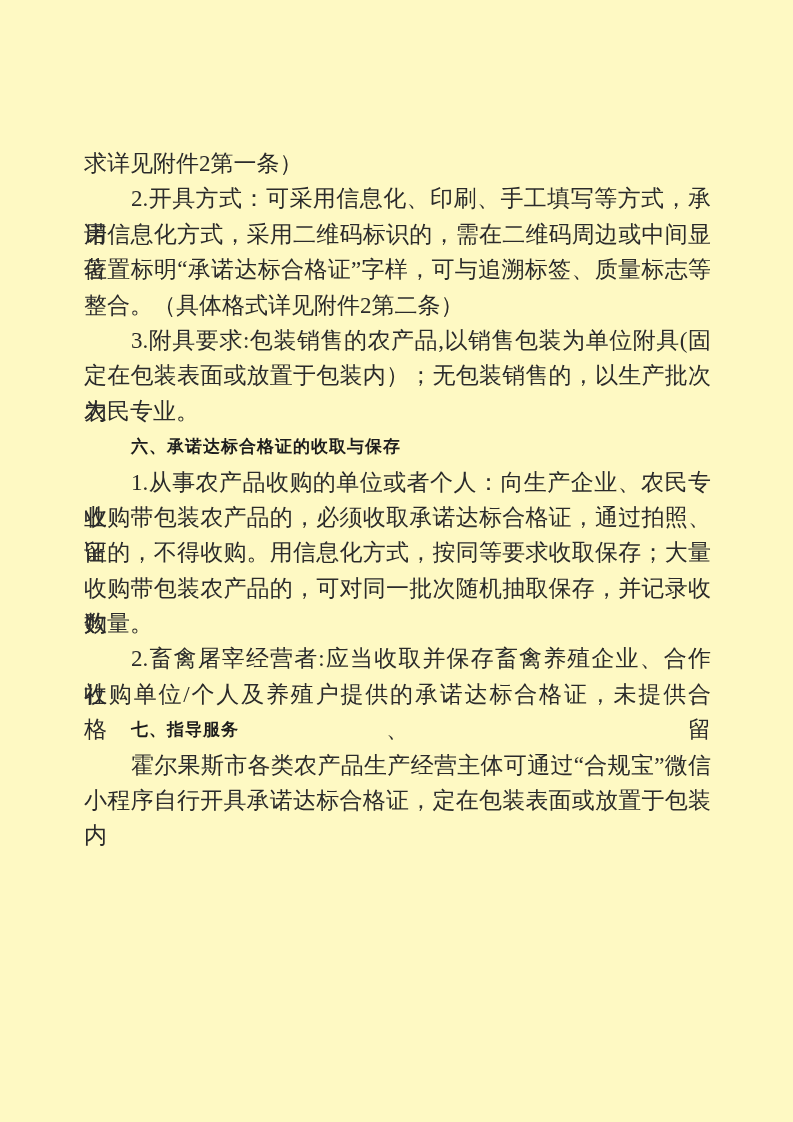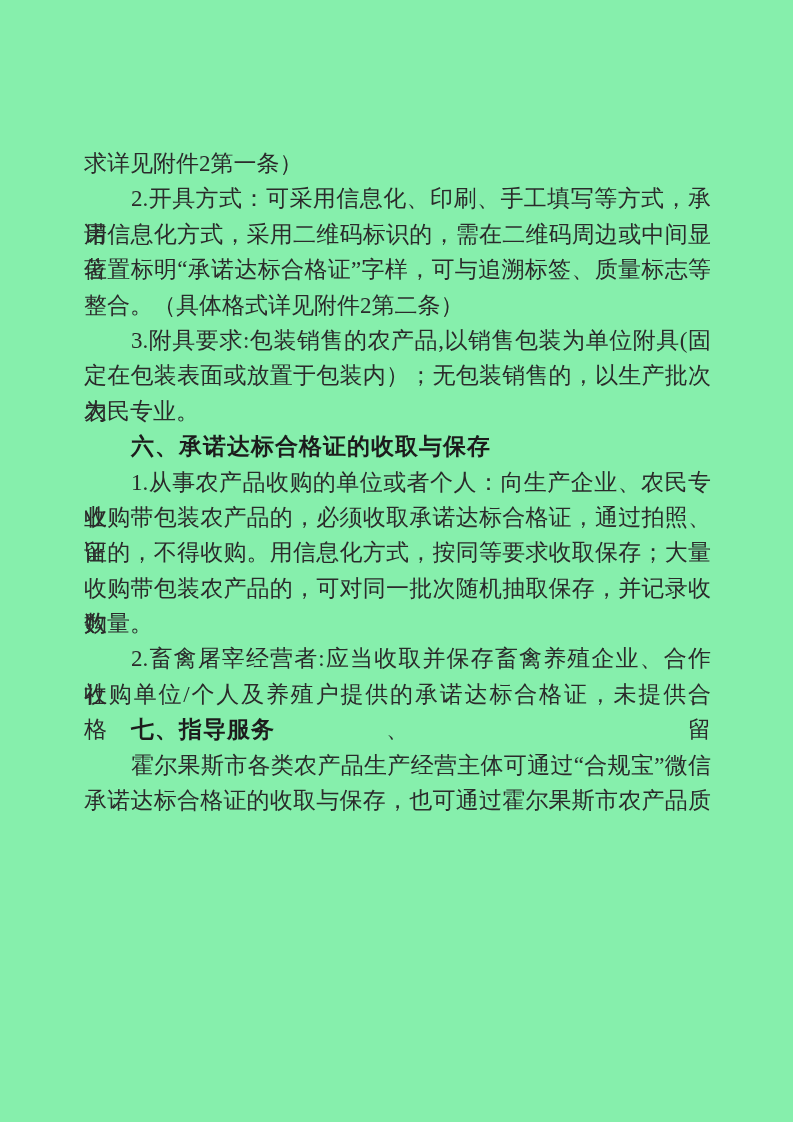--- a/index.html
+++ b/index.html
@@ -31,43 +31,43 @@
   .line.fill {
     text-align: justify;
     text-align-last: justify;
   }
   .line.indent {
     text-indent: 47px;
   }
   .line.heading {
     font-family: "Liberation Sans", "DejaVu Sans", sans-serif;
     font-weight: bold;
-    font-size: 23px;
+    font-size: 17px;
     color: #1c1c1c;
     letter-spacing: 1px;
   }
 </style>
 </head>
 <body>
 
-<div class="page" style="background: #86efac;">
+<div class="page" style="background: #fef9c3;">
   <div class="doc" style="color: rgb(43, 43, 43);">
       <div class="line">求详见附件2第一条）</div>
       <div class="line fill indent">2.开具方式：可采用信息化、印刷、手工填写等方式，承诺</div>
       <div class="line fill">用信息化方式，采用二维码标识的，需在二维码周边或中间显著</div>
       <div class="line fill">位置标明“承诺达标合格证”字样，可与追溯标签、质量标志等</div>
       <div class="line">整合。（具体格式详见附件2第二条）</div>
       <div class="line fill indent">3.附具要求:包装销售的农产品,以销售包装为单位附具(固</div>
       <div class="line fill">定在包装表面或放置于包装内）；无包装销售的，以生产批次为</div>
       <div class="line">农民专业。</div>
       <div class="line heading indent">六、承诺达标合格证的收取与保存</div>
       <div class="line fill indent">1.从事农产品收购的单位或者个人：向生产企业、农民专业</div>
       <div class="line fill">收购带包装农产品的，必须收取承诺达标合格证，通过拍照、留</div>
       <div class="line fill">证的，不得收购。用信息化方式，按同等要求收取保存；大量</div>
       <div class="line fill">收购带包装农产品的，可对同一批次随机抽取保存，并记录收购</div>
       <div class="line">数量。</div>
       <div class="line fill indent">2.畜禽屠宰经营者:应当收取并保存畜禽养殖企业、合作社、</div>
       <div class="line fill">收购单位/个人及养殖户提供的承诺达标合格证，未提供合格、留</div>
       <div class="line heading indent">七、指导服务</div>
       <div class="line fill indent">霍尔果斯市各类农产品生产经营主体可通过“合规宝”微信</div>
-      <div class="line fill">承诺达标合格证的收取与保存，也可通过霍尔果斯市农产品质</div>
+      <div class="line fill">小程序自行开具承诺达标合格证，定在包装表面或放置于包装内</div>
     </div>
 </div>
 
 </body></html>

